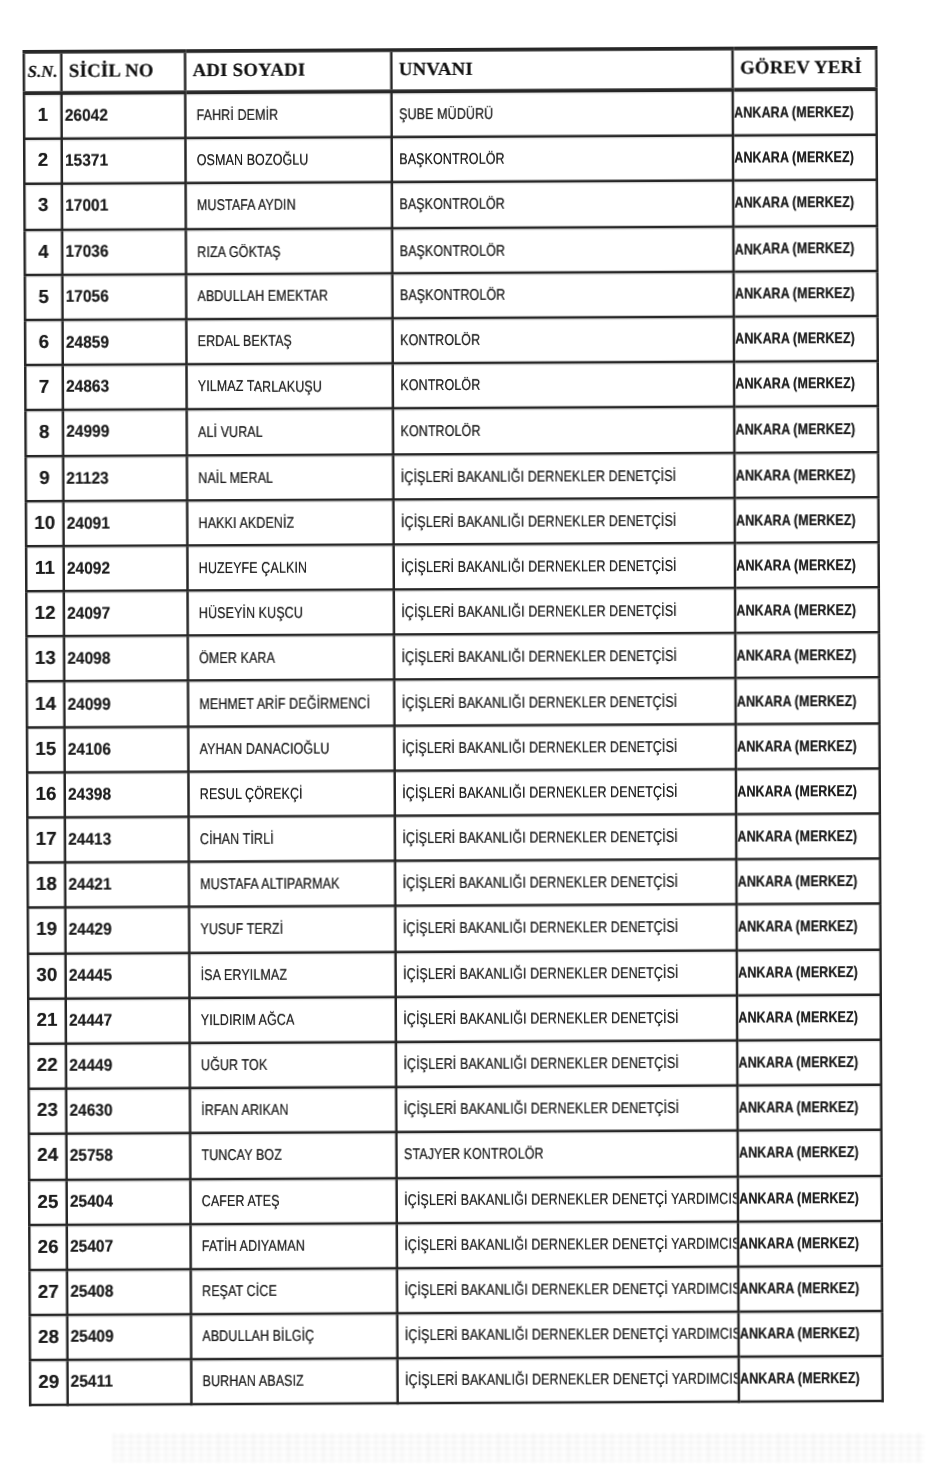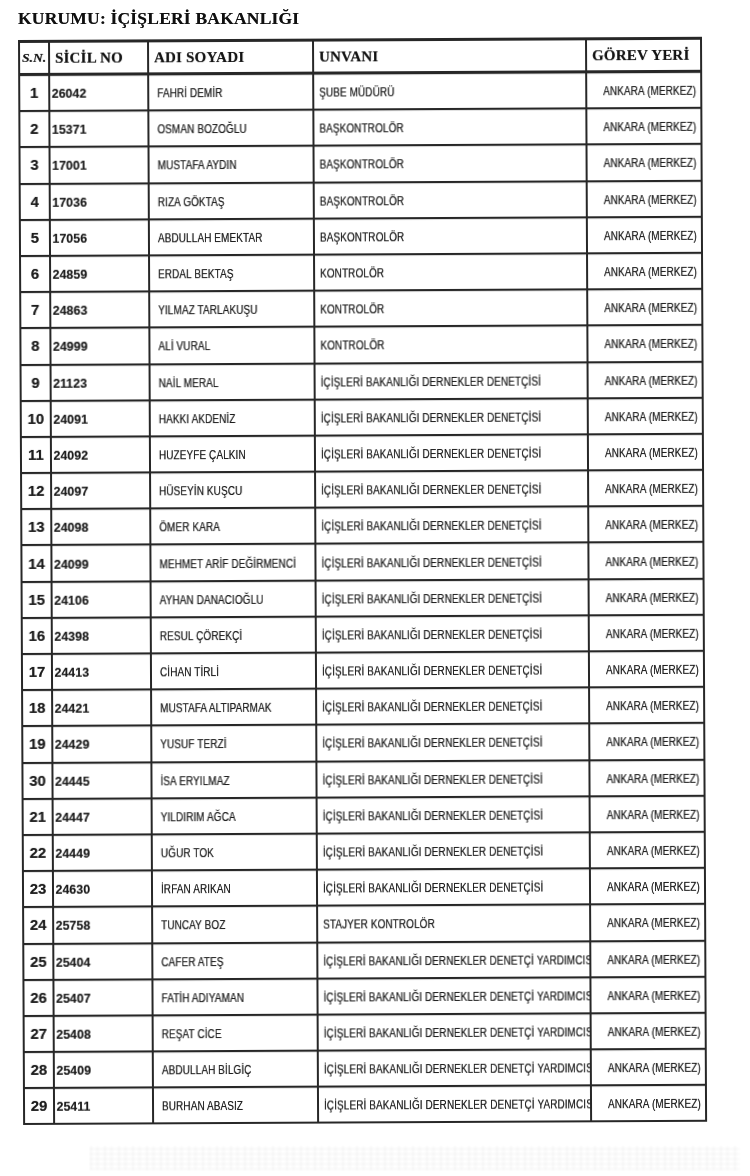--- a/index.html
+++ b/index.html
@@ -84,21 +84,21 @@
   tbody td.c0 {
     text-align: center;
     font-family: "Liberation Serif", serif;
     font-weight: bold;
     font-size: 15px;
     text-shadow: 0 0 0.5px rgba(0,0,0,0.5);
   }
   tbody td.c1 { text-align: left; }
   tbody td.c2 { padding-left: 8px; }
   tbody td.c3 { padding-left: 5px; }
-  tbody td.c4 { padding-left: 16px; }
+  tbody td.c4 { padding-left: 0; font-weight: bold; }
 
   .tx {
     display: inline-block;
     white-space: nowrap;
     font-family: "Liberation Sans", sans-serif;
   }
   td.c1 .tx {
     font-size: 13.5px;
     font-weight: bold;
     transform: scaleX(0.92);
@@ -123,21 +123,20 @@
       repeating-linear-gradient(0deg, rgba(0,0,0,0.030) 0 2px, rgba(0,0,0,0) 2px 5px);
     filter: blur(1.2px);
     opacity: 0.8;
   }
 </style>
 </head>
 <body>
 
 <div class="page">
 
-  <div class="doc-title">KURUMU: İÇİŞLERİ BAKANLIĞI</div>
 
   <div class="table-wrap">
     <table class="scan-table">
       <colgroup>
         <col class="w0">
           <col class="w1">
           <col class="w2">
           <col class="w3">
           <col class="w4">
       </colgroup>

